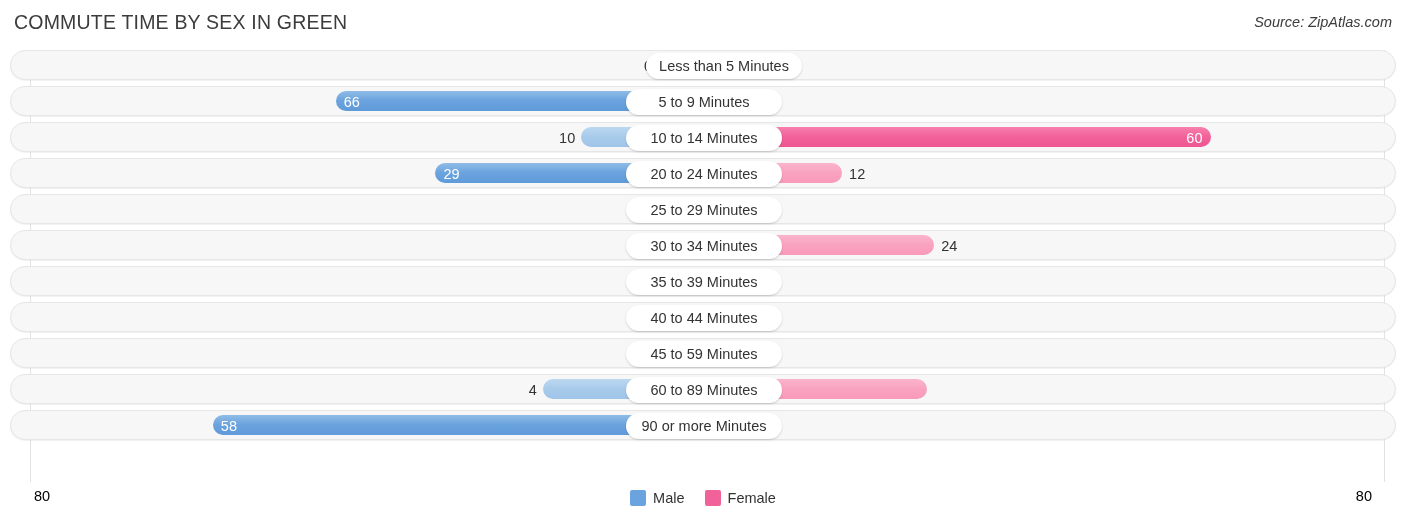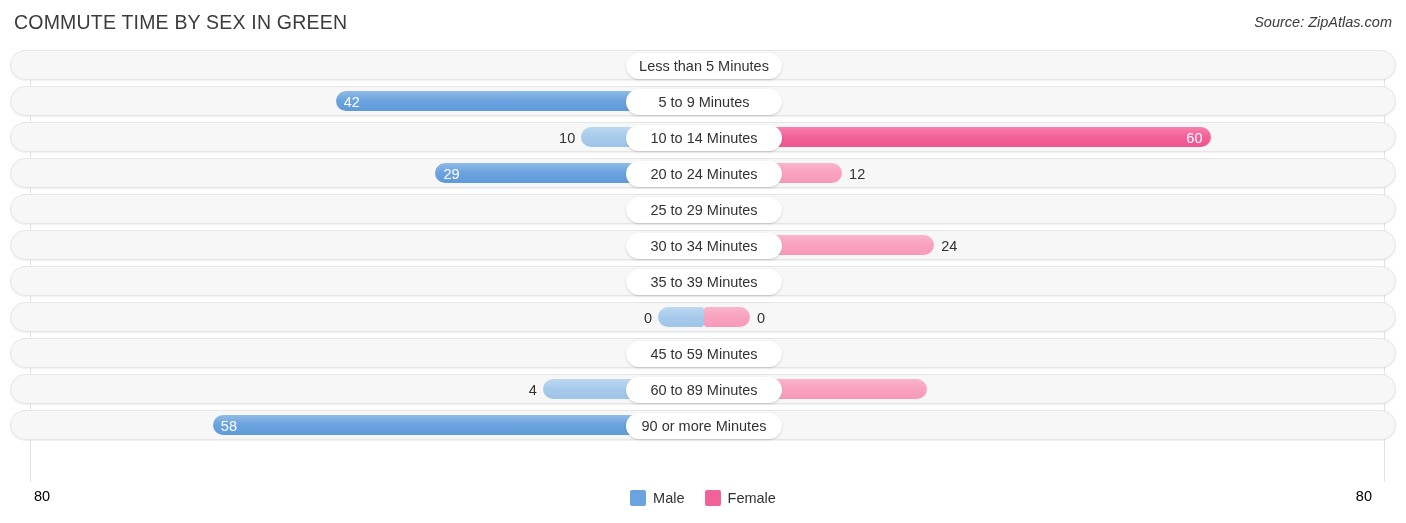--- a/index.html
+++ b/index.html
@@ -176,26 +176,26 @@
   </div>
 
   <div class="plot" id="plot" style="width: 1386px;">
       <div class="gridline" style="left: 20px;"></div>
       <div class="gridline" style="left: 1374px;"></div>
       <div class="row">
         <div class="bar male light" style="left: 647px; width: 46px;"></div>
         <div class="bar female light" style="left: 693px; width: 46px;"></div>
         <div class="val male-val" style="left: 599px; width: 42px;">0</div>
         <div class="val female-val" style="left: 746px; width: 42px;">0</div>
-        <div class="cat-pill" style="left: 693px; min-width: 130px;">Less than 5 Minutes</div>
+        <div class="cat-pill" style="left: 713px; min-width: 130px;">Less than 5 Minutes</div>
       </div>
       <div class="row">
         <div class="bar male" style="left: 324.65px; width: 368.35px;"></div>
         <div class="bar female light" style="left: 693px; width: 46px;"></div>
-        <div class="val male-val inside" style="left: 332.65px; width: 40px; text-align: left;">42</div>
+        <div class="val male-val inside" style="left: 332.65px; width: 40px; text-align: left;">66</div>
         <div class="val female-val" style="left: 746px; width: 42px;">0</div>
         <div class="cat-pill" style="left: 693px; min-width: 130px;">5 to 9 Minutes</div>
       </div>
       <div class="row">
         <div class="bar male light" style="left: 570.25px; width: 122.75px;"></div>
         <div class="bar female" style="left: 693px; width: 506.5px;"></div>
         <div class="val male-val" style="left: 522.25px; width: 42px;">10</div>
         <div class="val female-val inside" style="left: 1151.5px; width: 40px; text-align: right;">60</div>
         <div class="cat-pill" style="left: 693px; min-width: 130px;">10 to 14 Minutes</div>
       </div>
@@ -225,20 +225,21 @@
         <div class="bar female light" style="left: 693px; width: 46px;"></div>
         <div class="val male-val" style="left: 599px; width: 42px;">0</div>
         <div class="val female-val" style="left: 746px; width: 42px;">0</div>
         <div class="cat-pill" style="left: 693px; min-width: 130px;">35 to 39 Minutes</div>
       </div>
       <div class="row">
         <div class="bar male light" style="left: 647px; width: 46px;"></div>
         <div class="bar female light" style="left: 693px; width: 46px;"></div>
         <div class="val male-val" style="left: 599px; width: 42px;">0</div>
         <div class="val female-val" style="left: 746px; width: 42px;">0</div>
+        <div class="cat-pill" style="left: 693px; min-width: 130px;">40 to 44 Minutes</div>
       </div>
       <div class="row">
         <div class="bar male light" style="left: 647px; width: 46px;"></div>
         <div class="bar female light" style="left: 693px; width: 46px;"></div>
         <div class="val male-val" style="left: 599px; width: 42px;">0</div>
         <div class="val female-val" style="left: 746px; width: 42px;">0</div>
         <div class="cat-pill" style="left: 693px; min-width: 130px;">45 to 59 Minutes</div>
       </div>
       <div class="row">
         <div class="bar male light" style="left: 531.875px; width: 161.125px;"></div>

